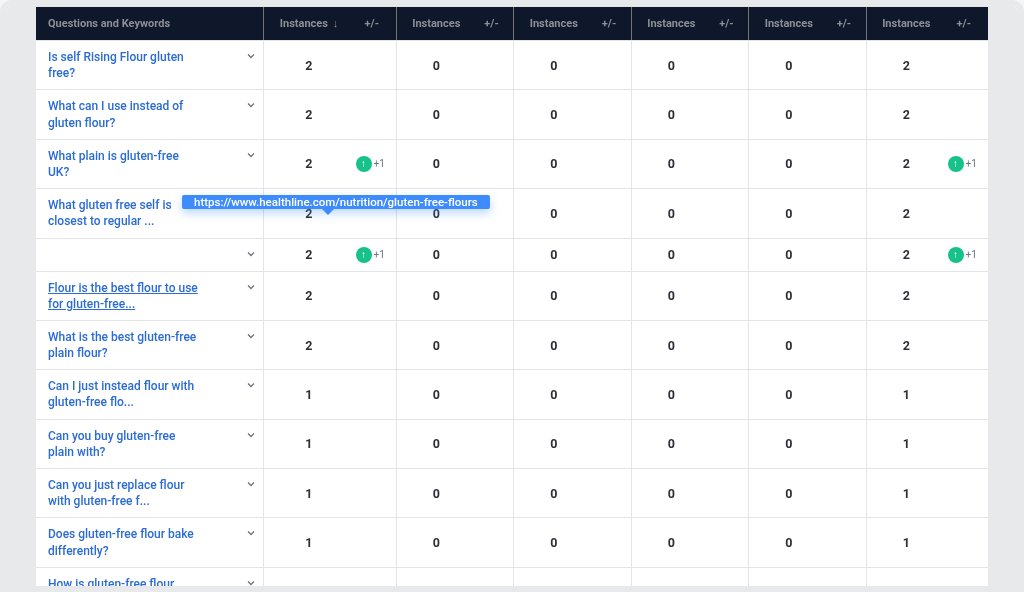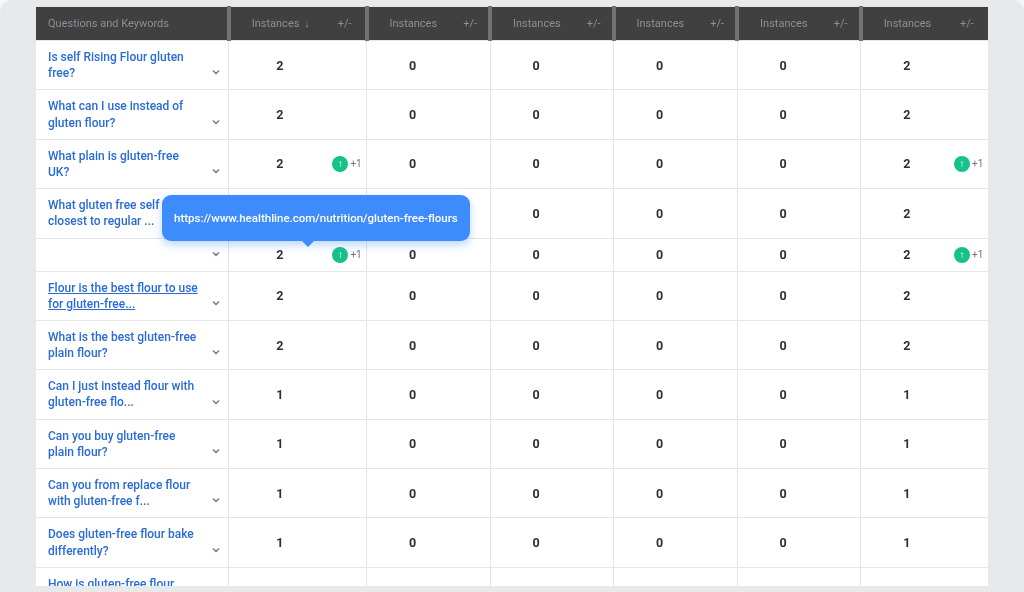--- a/index.html
+++ b/index.html
@@ -32,31 +32,31 @@
     background: #fff;
     overflow: hidden;
     position: relative;
   }
   table {
     width: 100%;
     border-collapse: collapse;
     font-size: 12px;
   }
   thead th {
-    background: #404040;
+    background: #0f172a;
     color: #8b8f97;
-    font-weight: 400;
+    font-weight: 700;
     font-size: 11px;
     text-align: left;
-    padding: 10px 20px;
+    padding: 10px 8px;
     border-bottom: 1px solid #e3e5e8;
     border-top: 1px solid #e3e5e8;
   }
   thead th.instances-header {
-    border-left: 4px solid #737373;
+    border-left: 1px solid #737373;
   }
   .col-questions { width: 190px; padding-left: 12px !important; }
   .instances-header {
     width: 66px;
     text-align: center;
     white-space: nowrap;
   }
   .pm-header {
     width: 32px;
     text-align: center;
@@ -74,21 +74,21 @@
     font-weight: 500;
     font-size: 12px;
     padding-left: 12px;
     padding-right: 6px;
     position: relative;
     cursor: pointer;
   }
   tbody td.q-cell.underlined { text-decoration: underline; }
   .q-wrap {
     display: flex;
-    align-items: flex-end;
+    align-items: flex-start;
     justify-content: space-between;
   }
   .q-text { line-height: 1.35; max-width: 155px; }
   .chevron {
     color: #6b7280;
     font-size: 14px;
     flex-shrink: 0;
   }
   td.inst-cell {
     border-left: 1px solid #e3e5e8;
@@ -121,25 +121,26 @@
     color: #6b7280;
     margin-left: 2px;
     vertical-align: middle;
   }
   .tooltip {
     position: absolute;
     background: #3d8bfd;
     color: #fff;
     font-size: 11.5px;
     font-weight: 500;
-    padding: 16px 12px;
-    border-radius: 9px;
+    padding: 0 12px;
+    border-radius: 2px;
     white-space: nowrap;
     z-index: 50;
     box-shadow: 0 4px 10px rgba(61,139,253,0.35);
+    margin-left: 20px;
   }
   .tooltip::after {
     content: "";
     position: absolute;
     bottom: -6px;
     left: 140px;
     border: 6px solid transparent;
     border-top-color: #3d8bfd;
     border-bottom: none;
   }
@@ -350,43 +351,43 @@
               <td class="inst-cell">0</td>
               <td class="pm-cell"></td>
               <td class="inst-cell">0</td>
               <td class="pm-cell"></td>
               <td class="inst-cell">1</td>
               <td class="pm-cell"></td>
             </tr>
             <tr>
               <td class="q-cell">
                 <div class="q-wrap">
-                  <span class="q-text">Can you buy gluten-free plain flour?</span>
-                  <span class="chevron"><svg width="12" height="12" viewBox="0 0 24 24" fill="none" stroke="currentColor" stroke-width="2.5">
-                      <polyline points="6 9 12 15 18 9"></polyline>
-                    </svg></span>
-                </div>
-              </td>
-              <td class="inst-cell">1</td>
-              <td class="pm-cell"></td>
-              <td class="inst-cell">0</td>
-              <td class="pm-cell"></td>
-              <td class="inst-cell">0</td>
-              <td class="pm-cell"></td>
-              <td class="inst-cell">0</td>
-              <td class="pm-cell"></td>
-              <td class="inst-cell">0</td>
-              <td class="pm-cell"></td>
-              <td class="inst-cell">1</td>
-              <td class="pm-cell"></td>
-            </tr>
-            <tr>
-              <td class="q-cell">
-                <div class="q-wrap">
-                  <span class="q-text">Can you from replace flour with gluten-free f...</span>
+                  <span class="q-text">Can you buy gluten-free plain with?</span>
+                  <span class="chevron"><svg width="12" height="12" viewBox="0 0 24 24" fill="none" stroke="currentColor" stroke-width="2.5">
+                      <polyline points="6 9 12 15 18 9"></polyline>
+                    </svg></span>
+                </div>
+              </td>
+              <td class="inst-cell">1</td>
+              <td class="pm-cell"></td>
+              <td class="inst-cell">0</td>
+              <td class="pm-cell"></td>
+              <td class="inst-cell">0</td>
+              <td class="pm-cell"></td>
+              <td class="inst-cell">0</td>
+              <td class="pm-cell"></td>
+              <td class="inst-cell">0</td>
+              <td class="pm-cell"></td>
+              <td class="inst-cell">1</td>
+              <td class="pm-cell"></td>
+            </tr>
+            <tr>
+              <td class="q-cell">
+                <div class="q-wrap">
+                  <span class="q-text">Can you just replace flour with gluten-free f...</span>
                   <span class="chevron"><svg width="12" height="12" viewBox="0 0 24 24" fill="none" stroke="currentColor" stroke-width="2.5">
                       <polyline points="6 9 12 15 18 9"></polyline>
                     </svg></span>
                 </div>
               </td>
               <td class="inst-cell">1</td>
               <td class="pm-cell"></td>
               <td class="inst-cell">0</td>
               <td class="pm-cell"></td>
               <td class="inst-cell">0</td>

